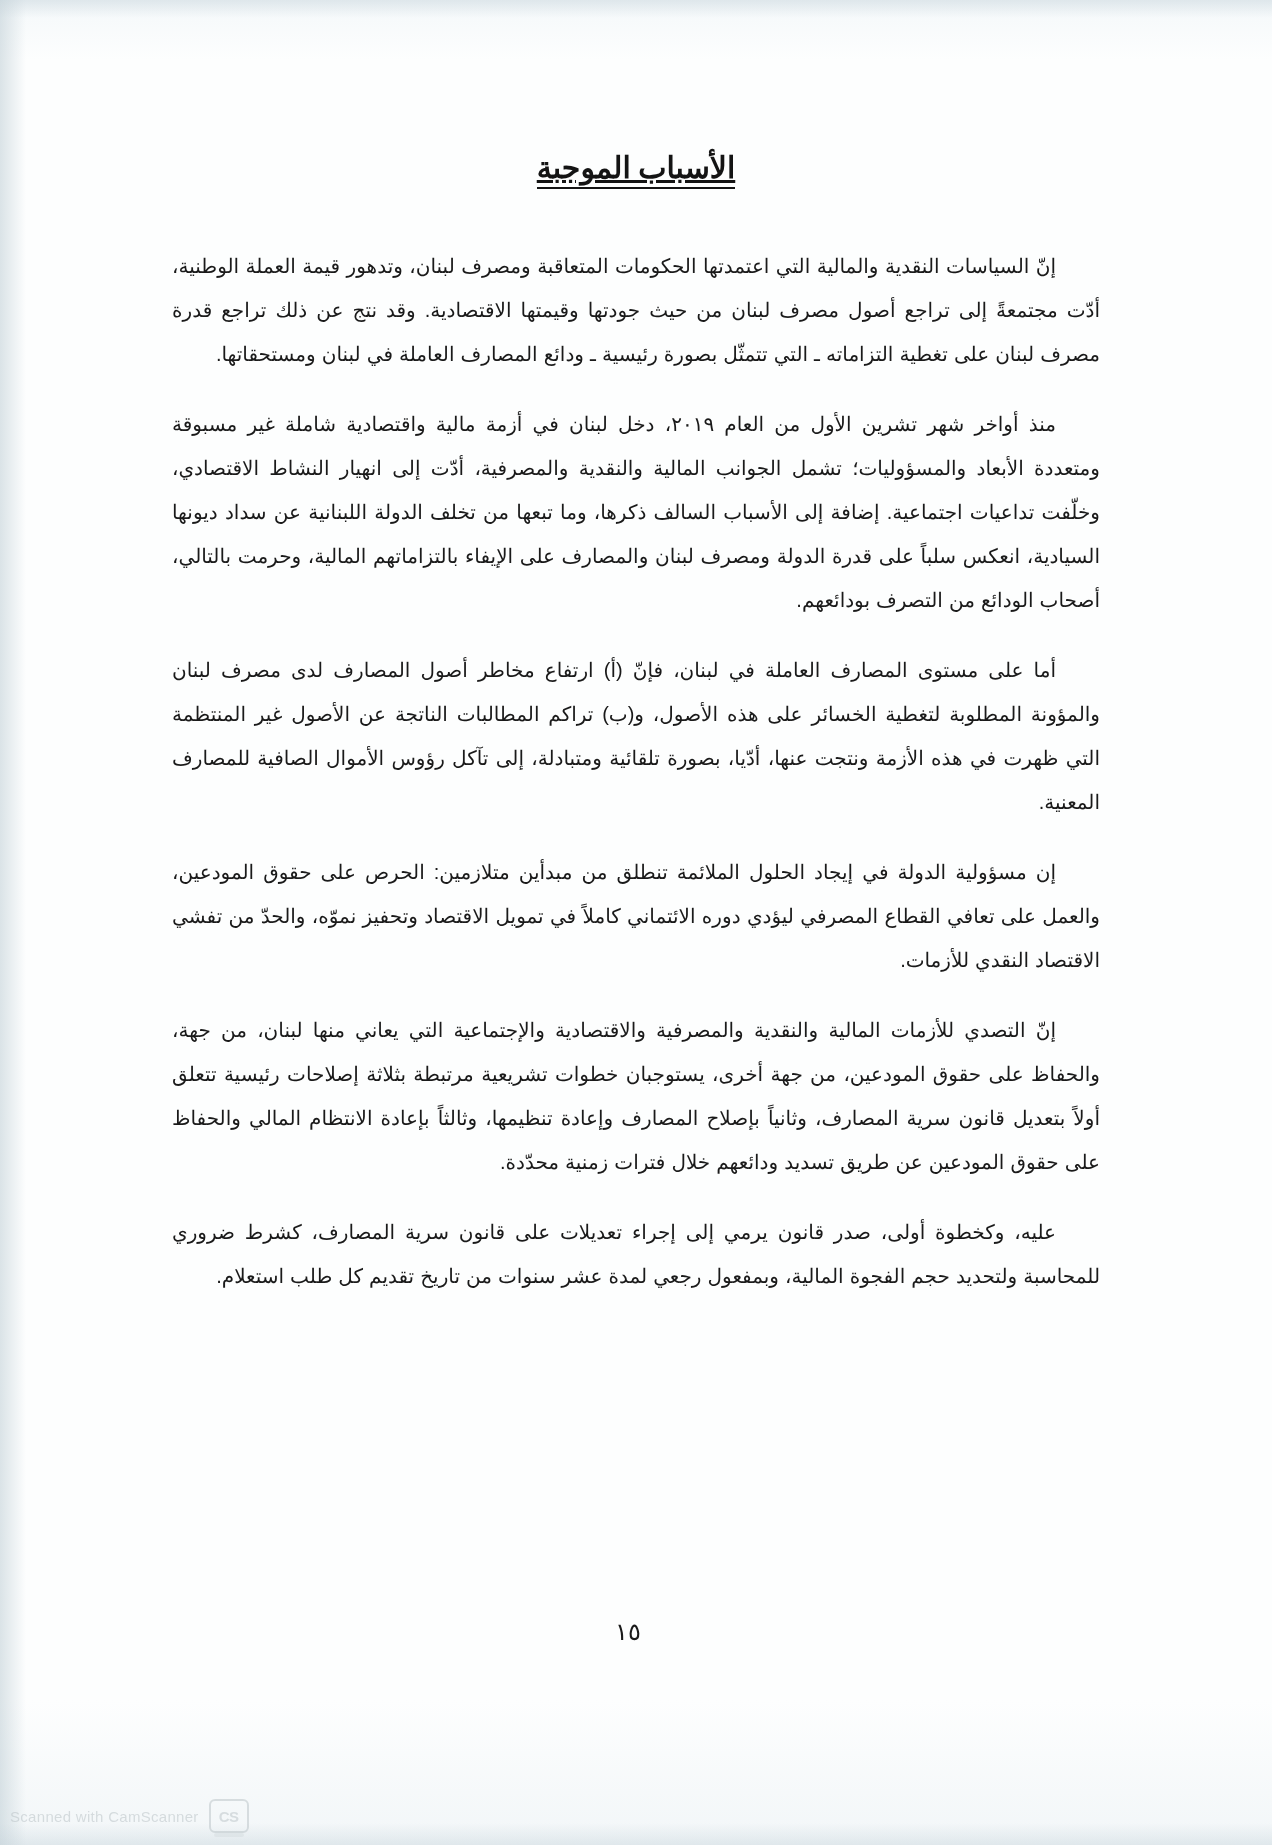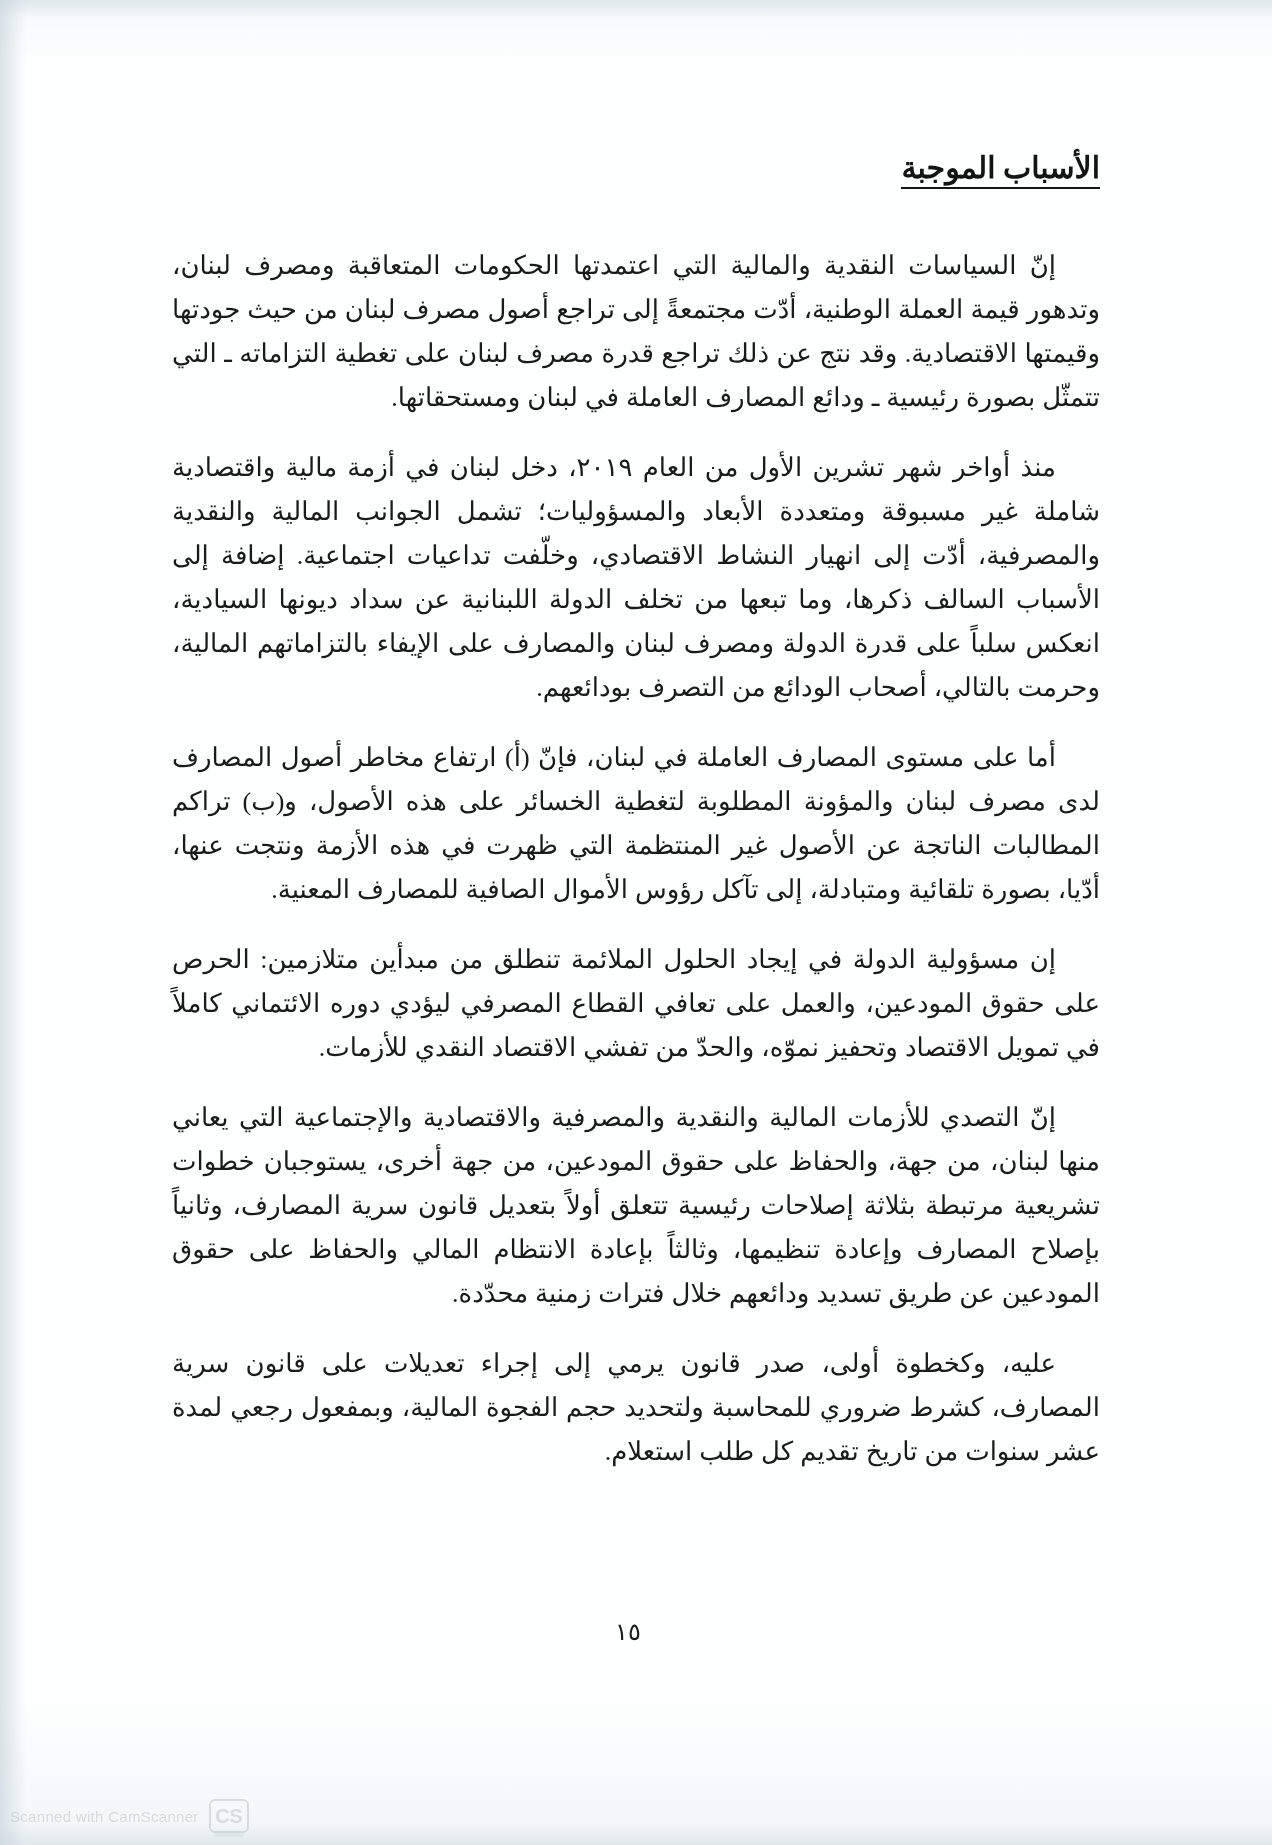--- a/index.html
+++ b/index.html
@@ -47,37 +47,38 @@
 
   .content {
     position: absolute;
     right: 172px;
     left: 172px;
     top: 150px;
     direction: rtl;
   }
 
   .doc-title {
-    text-align: right;
+    text-align: center;
     font-family: "Liberation Serif", "DejaVu Serif", serif;
     font-size: 30px;
     font-weight: bold;
     color: #141414;
     letter-spacing: 0px;
     margin: 0 0 58px 0;
     line-height: 1.2;
+    text-decoration: underline;
   }
   .doc-title span.underline-text {
     border-bottom: 2px solid #141414;
     padding-bottom: 3px;
   }
 
   .para {
-    font-family: Liberation Serif, serif;
-    font-size: 26px;
+    font-family: Liberation Sans, sans-serif;
+    font-size: 20px;
     line-height: 44px;
     color: #1a1a1a;
     text-align: justify;
     text-justify: inter-word;
     text-indent: 44px;
     margin: 0 0 26px 0;
     word-spacing: 0.5px;
   }
   .para:last-of-type { margin-bottom: 0; }
 
@@ -105,21 +106,21 @@
   }
   .cs-logo {
     width: 36px;
     height: 30px;
     border: 2.5px solid #b9c2c6;
     border-radius: 6px;
     display: flex;
     align-items: center;
     justify-content: center;
     font-family: "Liberation Sans", sans-serif;
-    font-size: 20px;
+    font-size: 15px;
     font-weight: bold;
     color: #b9c2c6;
     letter-spacing: -0.5px;
     position: relative;
   }
   .cs-logo::after {
     content: "";
     position: absolute;
     left: 3px;
     right: 3px;

